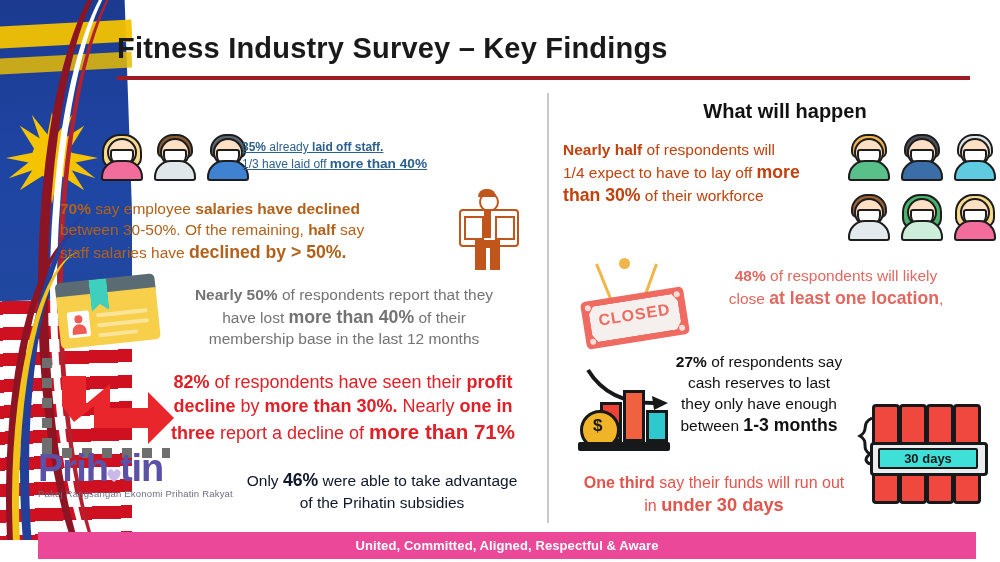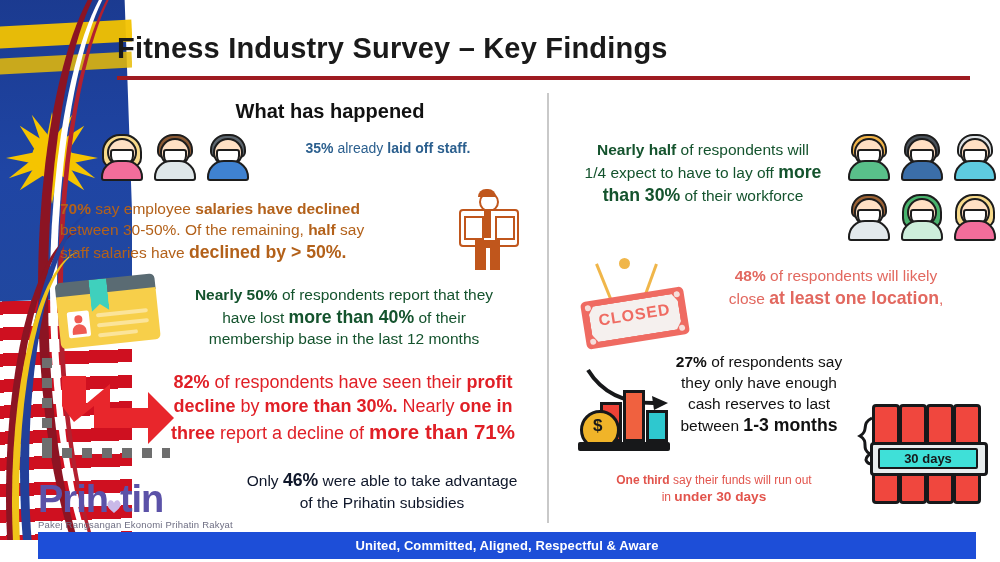--- a/index.html
+++ b/index.html
@@ -59,36 +59,36 @@
   }
   .head-left{left:140px;top:100px;width:380px;}
   .head-right{left:600px;top:100px;width:370px;}
   .divider{position:absolute;left:547px;top:93px;width:2px;height:430px;background:#c9c9c9;}
 
   .blk{position:absolute;line-height:1.34;}
   .b{font-weight:bold;}
   .big{font-weight:bold;font-size:1.14em;}
 
   
-  .t1{left:242px;top:139px;width:292px;font-size:14px;color:#2b5f8e;text-align:center;}
+  .t1{left:242px;top:139px;width:292px;font-size:12px;color:#2b5f8e;text-align:left;text-decoration:underline;}
   .t2{left:60px;top:199px;width:372px;font-size:15.5px;color:#b3611a;text-align:left;}
   .t3{left:168px;top:285px;width:352px;font-size:15.5px;color:#7b2d8e;text-align:center;}
   .t4{left:152px;top:370px;width:382px;font-size:18px;color:#e01f26;text-align:center;}
   .t5{left:232px;top:469px;width:300px;font-size:15.5px;color:#595959;text-align:center;}
 
   
   .r1{left:563px;top:140px;width:280px;font-size:15.5px;color:#111;text-align:left;}
   .r2{left:700px;top:266px;width:272px;font-size:15.5px;color:#e2685f;text-align:center;}
   .r3{left:648px;top:352px;width:222px;font-size:15.5px;color:#111;text-align:center;}
-  .r4{left:558px;top:472px;width:312px;font-size:12px;color:#e2544c;text-align:center;}
+  .r4{left:558px;top:472px;width:312px;font-size:16px;color:#e2544c;text-align:center;}
 
   
   .banner{
     position:absolute;left:38px;top:532px;width:938px;height:27px;
-    background:#1d4ed8;color:#fff;font-size:13px;font-weight:bold;
+    background:#ec4899;color:#fff;font-size:13px;font-weight:bold;
     display:flex;align-items:center;justify-content:center;letter-spacing:.1px;
   }
 
   
   .avatar{position:relative;width:44px;height:44px;display:inline-block;}
   .av-hair{position:absolute;left:6px;top:2px;width:32px;height:20px;border-radius:16px 16px 6px 6px;border:2.4px solid #1d1d1d;}
   .av-face{position:absolute;left:9px;top:6px;width:26px;height:25px;border-radius:50%;background:#ffe0c4;border:2.4px solid #1d1d1d;}
   .av-mask{position:absolute;left:12px;top:17px;width:20px;height:12px;border-radius:3px 3px 9px 9px;background:#fff;border:2.2px solid #1d1d1d;}
   .av-body{position:absolute;left:3px;top:28px;width:38px;height:17px;border-radius:17px 17px 3px 3px;border:2.4px solid #1d1d1d;}
   .people-left{position:absolute;left:98px;top:132px;width:152px;height:52px;}
@@ -119,21 +119,21 @@
 
   
   .decline{position:absolute;left:36px;top:358px;width:140px;height:118px;}
   .dc-dots-v{position:absolute;left:6px;top:0;width:10px;height:96px;
     background:repeating-linear-gradient(180deg,#6e6e6e 0 10px,transparent 10px 20px);}
   .dc-dots-h{position:absolute;left:6px;top:90px;width:128px;height:10px;
     background:repeating-linear-gradient(90deg,#6e6e6e 0 10px,transparent 10px 20px);}
   .dc-arrow{position:absolute;left:24px;top:12px;width:116px;height:76px;}
 
   
-  .prihatin{position:absolute;left:38px;top:480px;width:210px;height:56px;}
+  .prihatin{position:absolute;left:38px;top:449px;width:210px;height:56px;}
   .pr-word{font-size:38px;font-weight:bold;color:#5b52a8;letter-spacing:-1px;line-height:1;}
   .pr-heart{display:inline-block;width:16px;height:15px;position:relative;top:2px;margin:0 -2px;}
   .pr-sub{font-size:9.5px;color:#6e6e83;letter-spacing:.2px;margin-top:1px;}
 
   
   .closed{position:absolute;left:583px;top:258px;width:118px;height:92px;}
   .cl-rope-l{position:absolute;left:12px;top:6px;width:2.6px;height:40px;background:#f0b64a;transform:rotate(-22deg);transform-origin:top;}
   .cl-rope-r{position:absolute;left:72px;top:6px;width:2.6px;height:40px;background:#f0b64a;transform:rotate(20deg);transform-origin:top;}
   .cl-hook{position:absolute;left:36px;top:0;width:11px;height:11px;border-radius:50%;background:#f0b64a;}
   .cl-board{position:absolute;left:0;top:36px;width:104px;height:48px;background:#ef6b62;border-radius:5px;transform:rotate(-9deg);}
@@ -190,21 +190,21 @@
     <div class="swoosh sw-white"></div>
     <div class="swoosh sw-red2"></div>
     <div class="swoosh sw-darkred2"></div>
     <div class="swoosh sw-blue"></div>
     <div class="swoosh sw-yellow"></div>
   </div>
 
   <div class="title">Fitness Industry Survey – Key Findings</div>
   <div class="title-rule"></div>
 
-  <div class="col-head head-left">What has happened</div>
+  <div class="col-head head-right">What will happen</div>
   <div class="divider"></div>
 
   <div class="people-left">
     <div class="avatar" style="left:0px;top:0px;">
       <div class="av-hair" style="background:#f7d98a;width:36px;left:4px;height:30px;border-radius:18px 18px 10px 10px;"></div>
       <div class="av-face"></div>
         <div class="av-mask"></div>
       <div class="av-body" style="background:#f26d9b;"></div>
     </div>
     <div class="avatar" style="left:53px;top:0px;">
@@ -257,27 +257,28 @@
     <div class="pr-word"><span>Prih</span><span class="pr-heart">
         <svg viewBox="0 0 20 18" width="16" height="15">
             <path d="M10 17 C2 11 0 7 3 3 C6 -1 10 3 10 5 C10 3 14 -1 17 3 C20 7 18 11 10 17Z" fill="#c9b9e8"></path>
           </svg>
       </span><span>tin</span></div>
     <div class="pr-sub">Pakej Rangsangan Ekonomi Prihatin Rakyat</div>
   </div>
 
   <div class="blk t1" style="color: rgb(43, 95, 142);">
       <div><span class="b">35%</span><span> already </span><span class="b">laid off staff.</span></div>
+      <div><span>1/3 have laid off </span><span class="b big">more than 40%</span></div>
     </div>
   <div class="blk t2" style="color: rgb(179, 97, 26);">
       <div><span class="b">70%</span><span> say employee </span><span class="b">salaries have declined</span></div>
       <div><span>between 30-50%. Of the remaining, </span><span class="b">half</span><span> say</span></div>
       <div><span>staff salaries have </span><span class="b big">declined by &gt; 50%.</span></div>
     </div>
-  <div class="blk t3" style="color: #14532d;">
+  <div class="blk t3" style="color: #737373;">
       <div><span class="b">Nearly 50%</span><span> of respondents report that they</span></div>
       <div><span>have lost </span><span class="b big">more than 40%</span><span> of their</span></div>
       <div><span>membership base in the last 12 months</span></div>
     </div>
   <div class="blk t4" style="color: rgb(224, 31, 38);">
       <div><span class="b">82%</span><span> of respondents have seen their </span><span class="b">profit</span></div>
       <div><span class="b">decline</span><span> by </span><span class="b">more than 30%.</span><span> Nearly </span><span class="b">one in</span></div>
       <div><span class="b">three</span><span> report a decline of </span><span class="b big">more than 71%</span></div>
     </div>
   <div class="blk t5" style="color: #0f172a;">
@@ -357,33 +358,33 @@
       <path d="M16 2 C4 8 14 14 4 20 C14 26 4 32 14 38 C6 44 12 48 16 48" stroke="#17181a" stroke-width="3" fill="none"></path>
     </svg>
     <div class="dy-stick" style="left:4px;"></div>
     <div class="dy-stick" style="left:31px;"></div>
     <div class="dy-stick" style="left:58px;"></div>
     <div class="dy-stick" style="left:85px;"></div>
     <div class="dy-band"></div>
     <div class="dy-screen">30 days</div>
   </div>
 
-  <div class="blk r1" style="color: #14532d; text-align: center;">
+  <div class="blk r1" style="color: #c2410c;">
       <div><span class="b">Nearly half</span><span> of respondents will</span></div>
       <div><span>1/4 expect to have to lay off </span><span class="b big">more</span></div>
       <div><span class="b big">than 30%</span><span> of their workforce</span></div>
     </div>
   <div class="blk r2" style="color: rgb(226, 104, 95);">
       <div><span class="b">48%</span><span> of respondents will likely</span></div>
       <div><span>close </span><span class="b big">at least one location</span><span>,</span></div>
     </div>
   <div class="blk r3" style="color: rgb(17, 17, 17);">
       <div><span class="b">27%</span><span> of respondents say</span></div>
+      <div><span>cash reserves to last</span></div>
       <div><span>they only have enough</span></div>
-      <div><span>cash reserves to last</span></div>
       <div><span>between </span><span class="b big">1-3 months</span></div>
     </div>
   <div class="blk r4" style="color: rgb(226, 84, 76);">
       <div><span class="b">One third</span><span> say their funds will run out</span></div>
       <div><span>in </span><span class="b big">under 30 days</span></div>
     </div>
 
   <div class="banner">
     <span>United, Committed, Aligned, Respectful &amp; Aware</span>
   </div>

